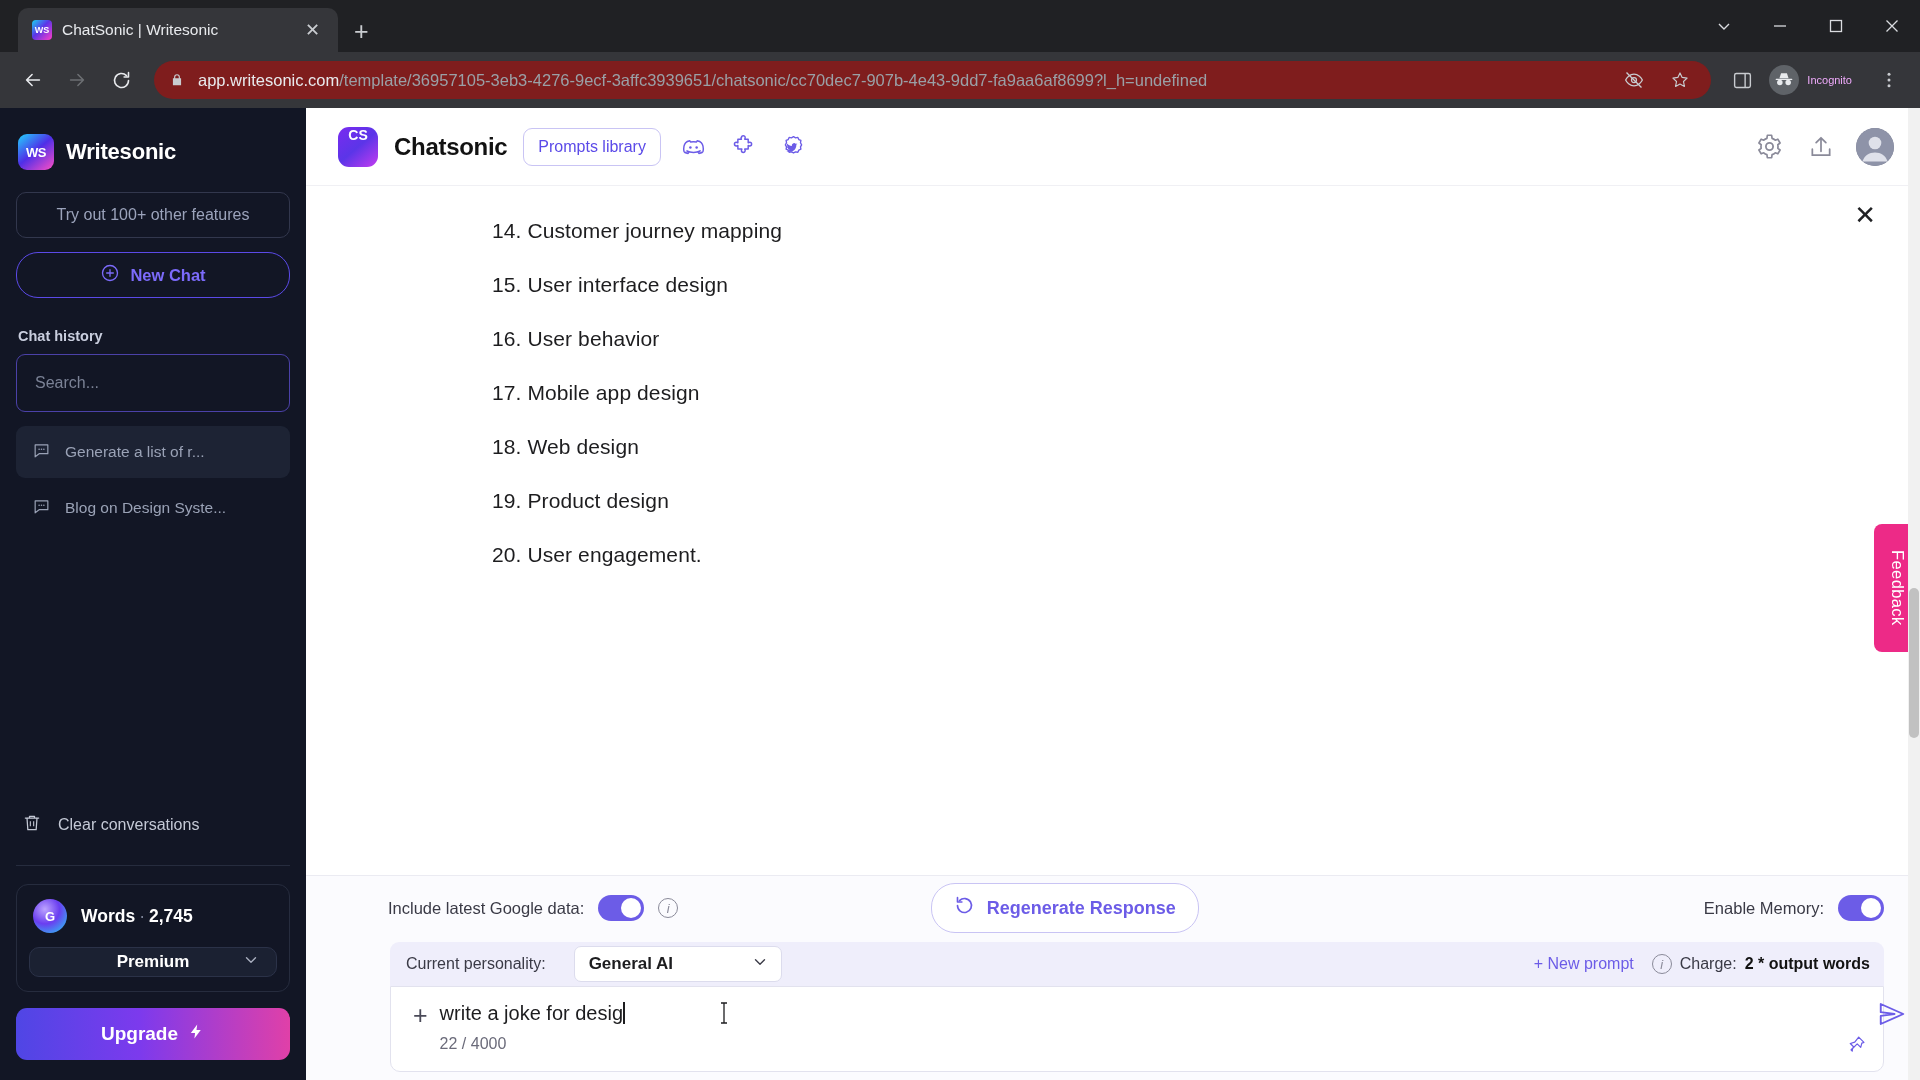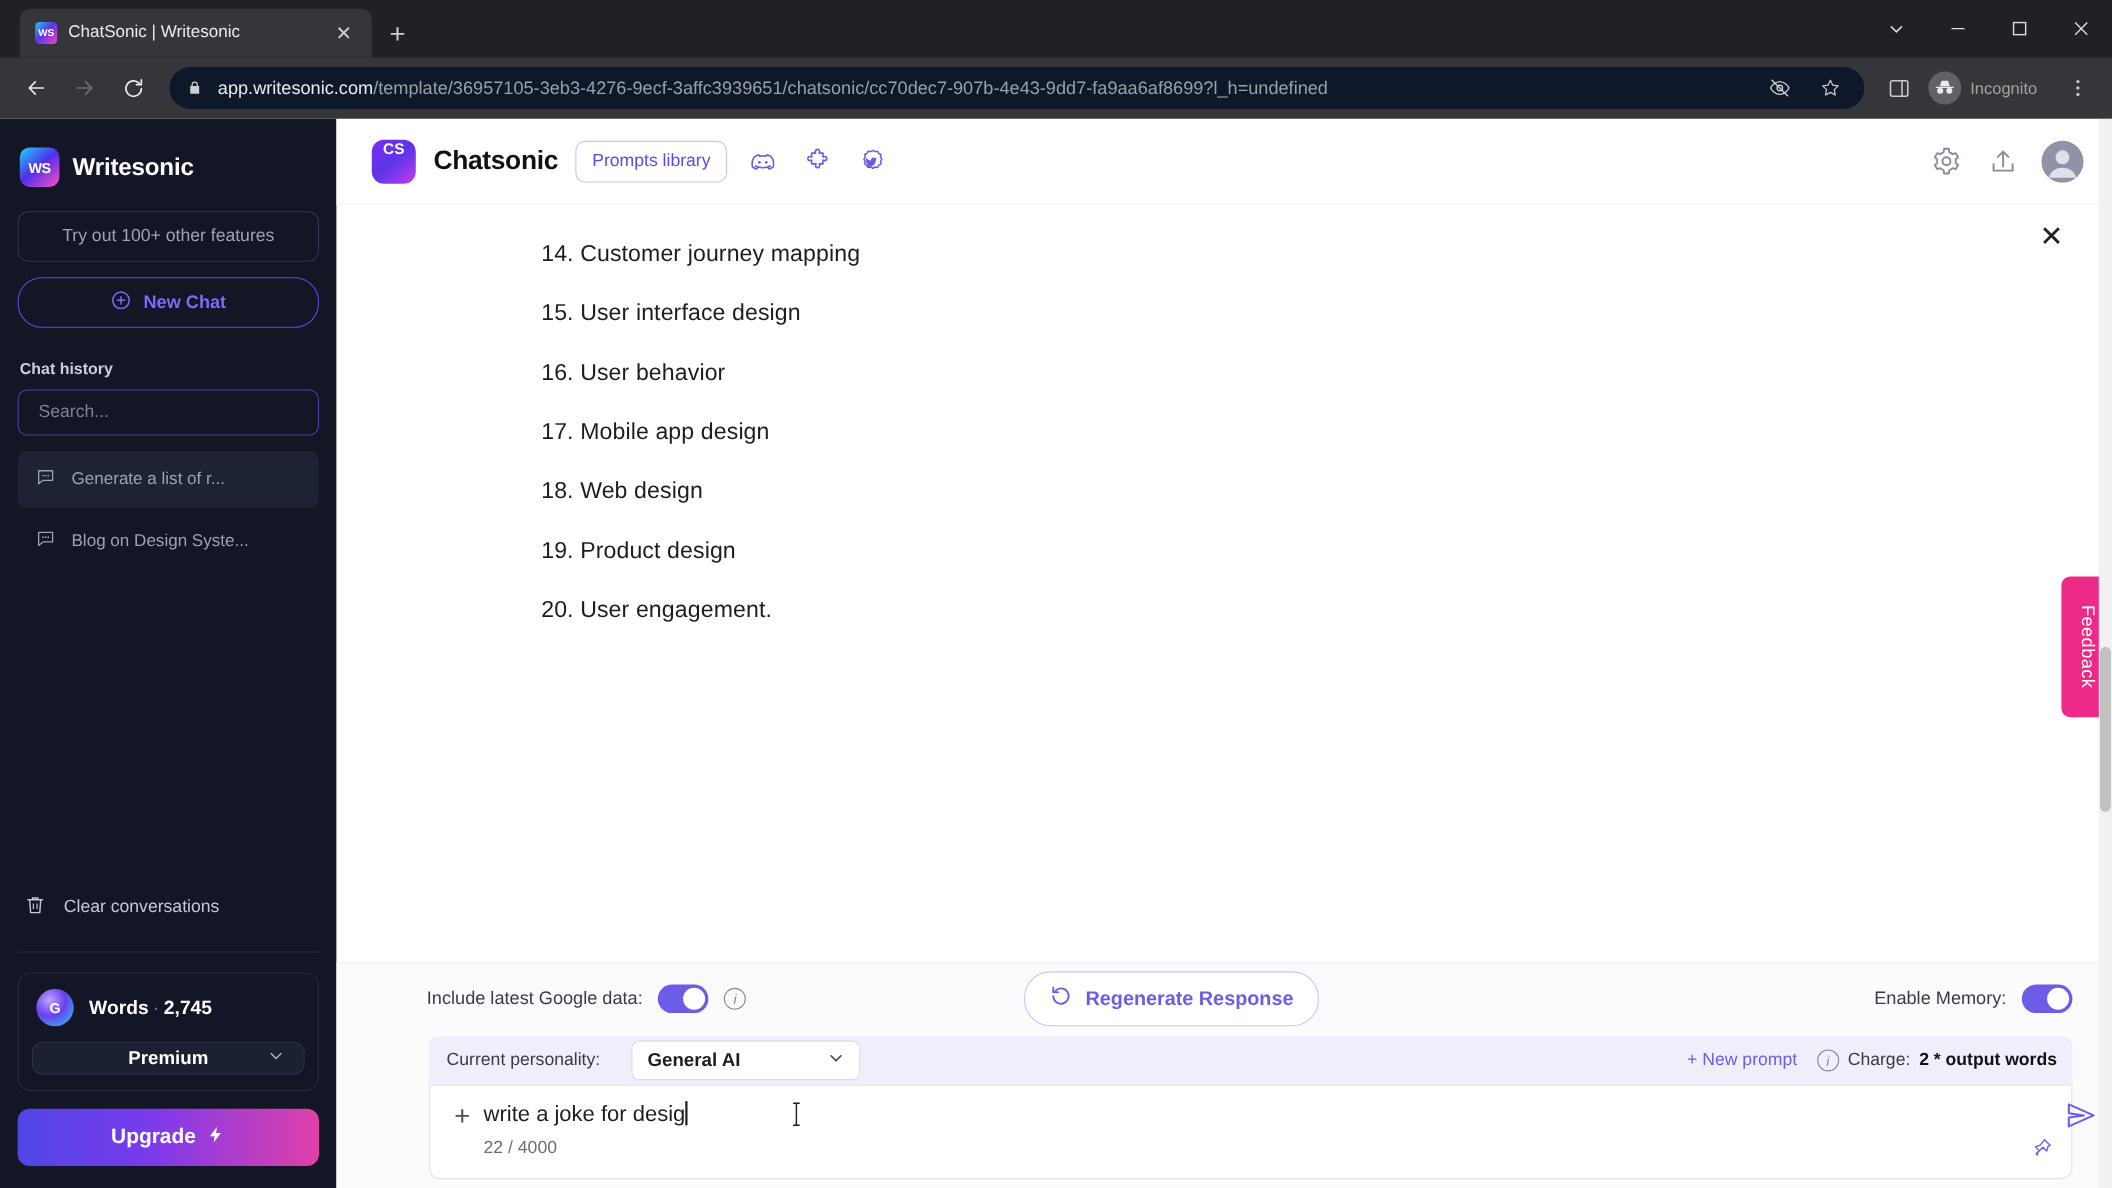--- a/index.html
+++ b/index.html
@@ -40,34 +40,34 @@
             color: #dadce0; cursor: pointer; }
 
   .toolbar {
     height: 56px; background: #35363a; display: flex; align-items: center;
     padding: 0 14px; gap: 6px; flex: 0 0 56px;
   }
   .navbtn { width: 38px; height: 38px; border-radius: 50%; display: flex;
             align-items: center; justify-content: center; color: #e8eaed; cursor: pointer; }
   .navbtn.disabled { color: #6c6f73; }
   .omnibox {
-    flex: 1; height: 38px; background: #0f172a; border-radius: 19px;
+    flex: 1; height: 38px; background: #7f1d1d; border-radius: 19px;
     display: flex; align-items: center; padding: 0 14px; gap: 12px; margin: 0 8px;
     min-width: 0;
   }
   .omnibox .url {
     font-size: 16.5px; color: #9aa0a6; white-space: nowrap; overflow: hidden;
     text-overflow: ellipsis; flex: 1;
   }
   .omnibox .url b { color: #e8eaed; font-weight: normal; }
   .tb-icon { width: 34px; height: 34px; display: flex; align-items: center; justify-content: center;
              color: #c9ccd0; cursor: pointer; flex: 0 0 34px; }
   .incognito {
     display: flex; align-items: center; gap: 8px; padding: 4px 14px 4px 4px;
-    border-radius: 18px; color: #a3a3a3; font-size: 15px; cursor: pointer;
+    border-radius: 18px; color: #f0abfc; font-size: 11px; cursor: pointer;
   }
   .incog-av { width: 30px; height: 30px; border-radius: 50%; background: #5f6368;
               display: flex; align-items: center; justify-content: center; }
 
   
   #viewport { flex: 1; display: flex; position: relative; background: #fff; overflow: hidden; }
 
   
   .sidebar {
     width: 306px; flex: 0 0 306px; background: #121625; display: flex;
@@ -85,21 +85,21 @@
     display: flex; align-items: center; justify-content: center; font-size: 16px;
     cursor: pointer; margin-bottom: 14px;
   }
   .btn-newchat {
     height: 46px; border: 1px solid #5b4ae8; border-radius: 22px; color: #7c6bfb;
     display: flex; align-items: center; justify-content: center; gap: 10px;
     font-size: 16.5px; font-weight: bold; cursor: pointer; margin-bottom: 30px;
   }
   .sec-label { color: #c9cede; font-size: 14.5px; font-weight: bold; margin: 0 0 10px 2px; }
   .search-box {
-    height: 42px; border: 1px solid #4b41a8; border-radius: 9px; color: #7b8296;
+    height: 58px; border: 1px solid #4b41a8; border-radius: 9px; color: #7b8296;
     display: flex; align-items: center; padding: 0 18px; font-size: 16px;
     margin-bottom: 14px; cursor: text;
   }
   .hist-item {
     height: 52px; border-radius: 9px; display: flex; align-items: center; gap: 14px;
     padding: 0 16px; color: #9aa2b6; font-size: 15.5px; cursor: pointer; margin-bottom: 4px;
   }
   .hist-item.active { background: #1d2334; }
   .sb-spacer { flex: 1; }
   .clear-conv {

